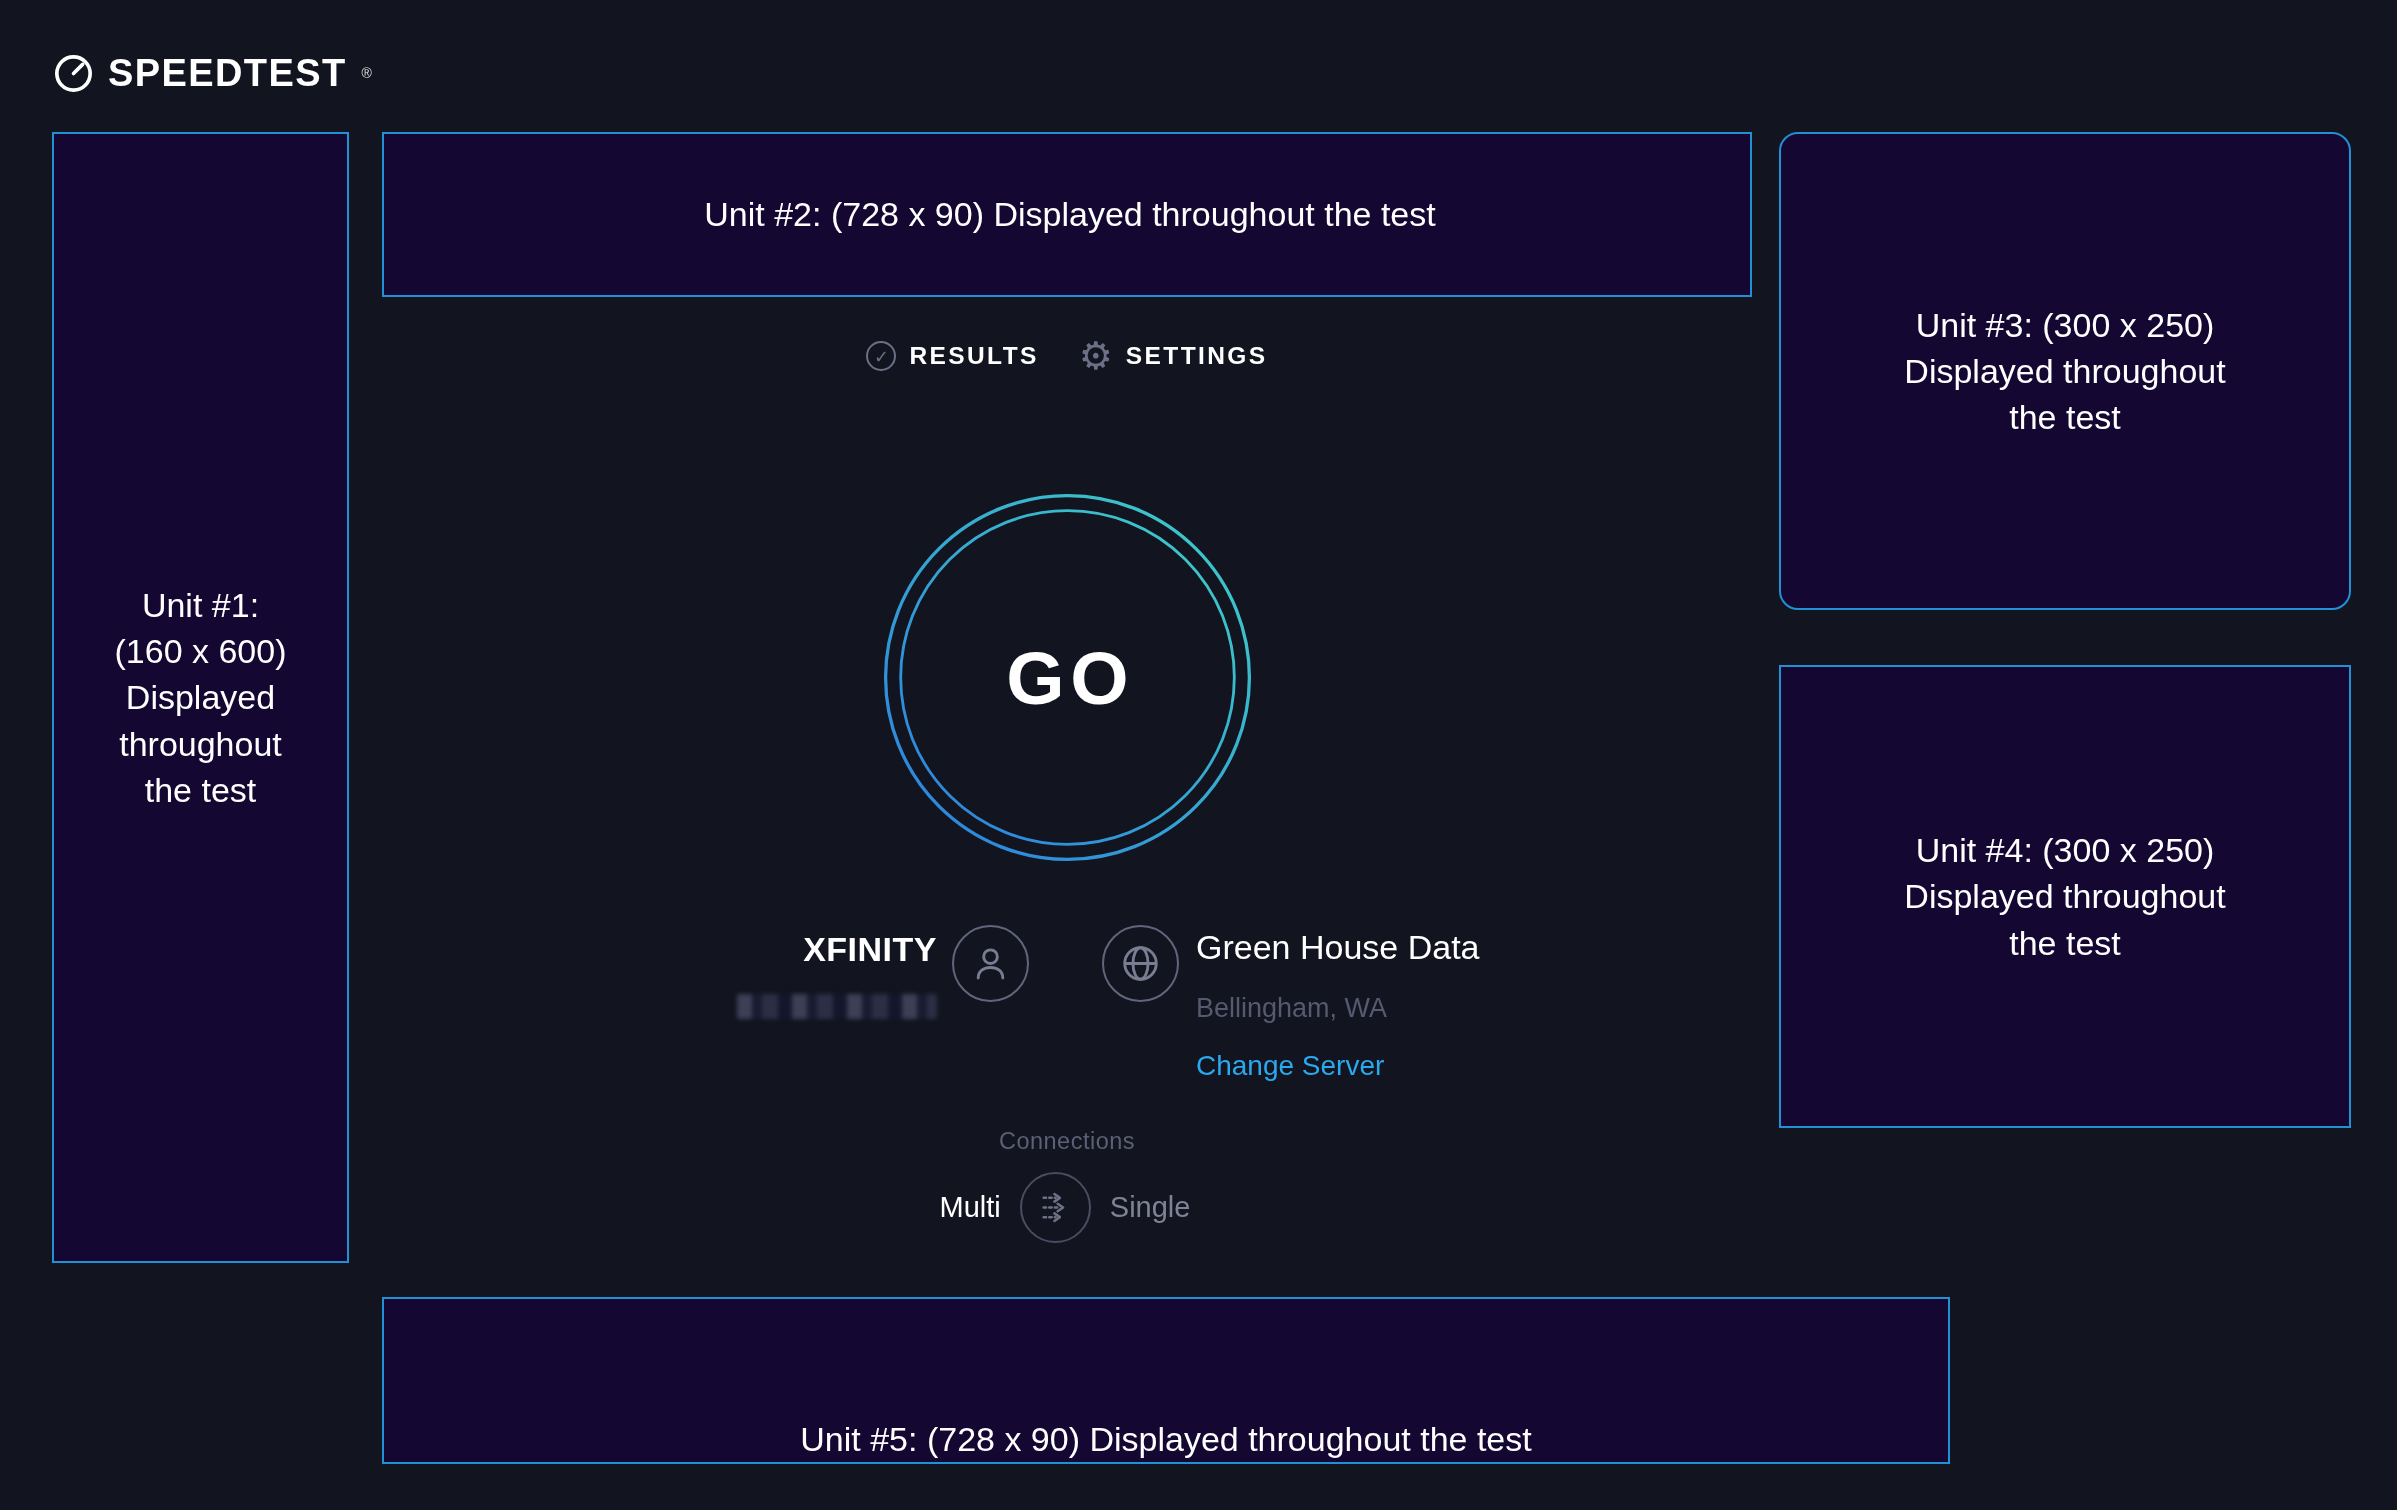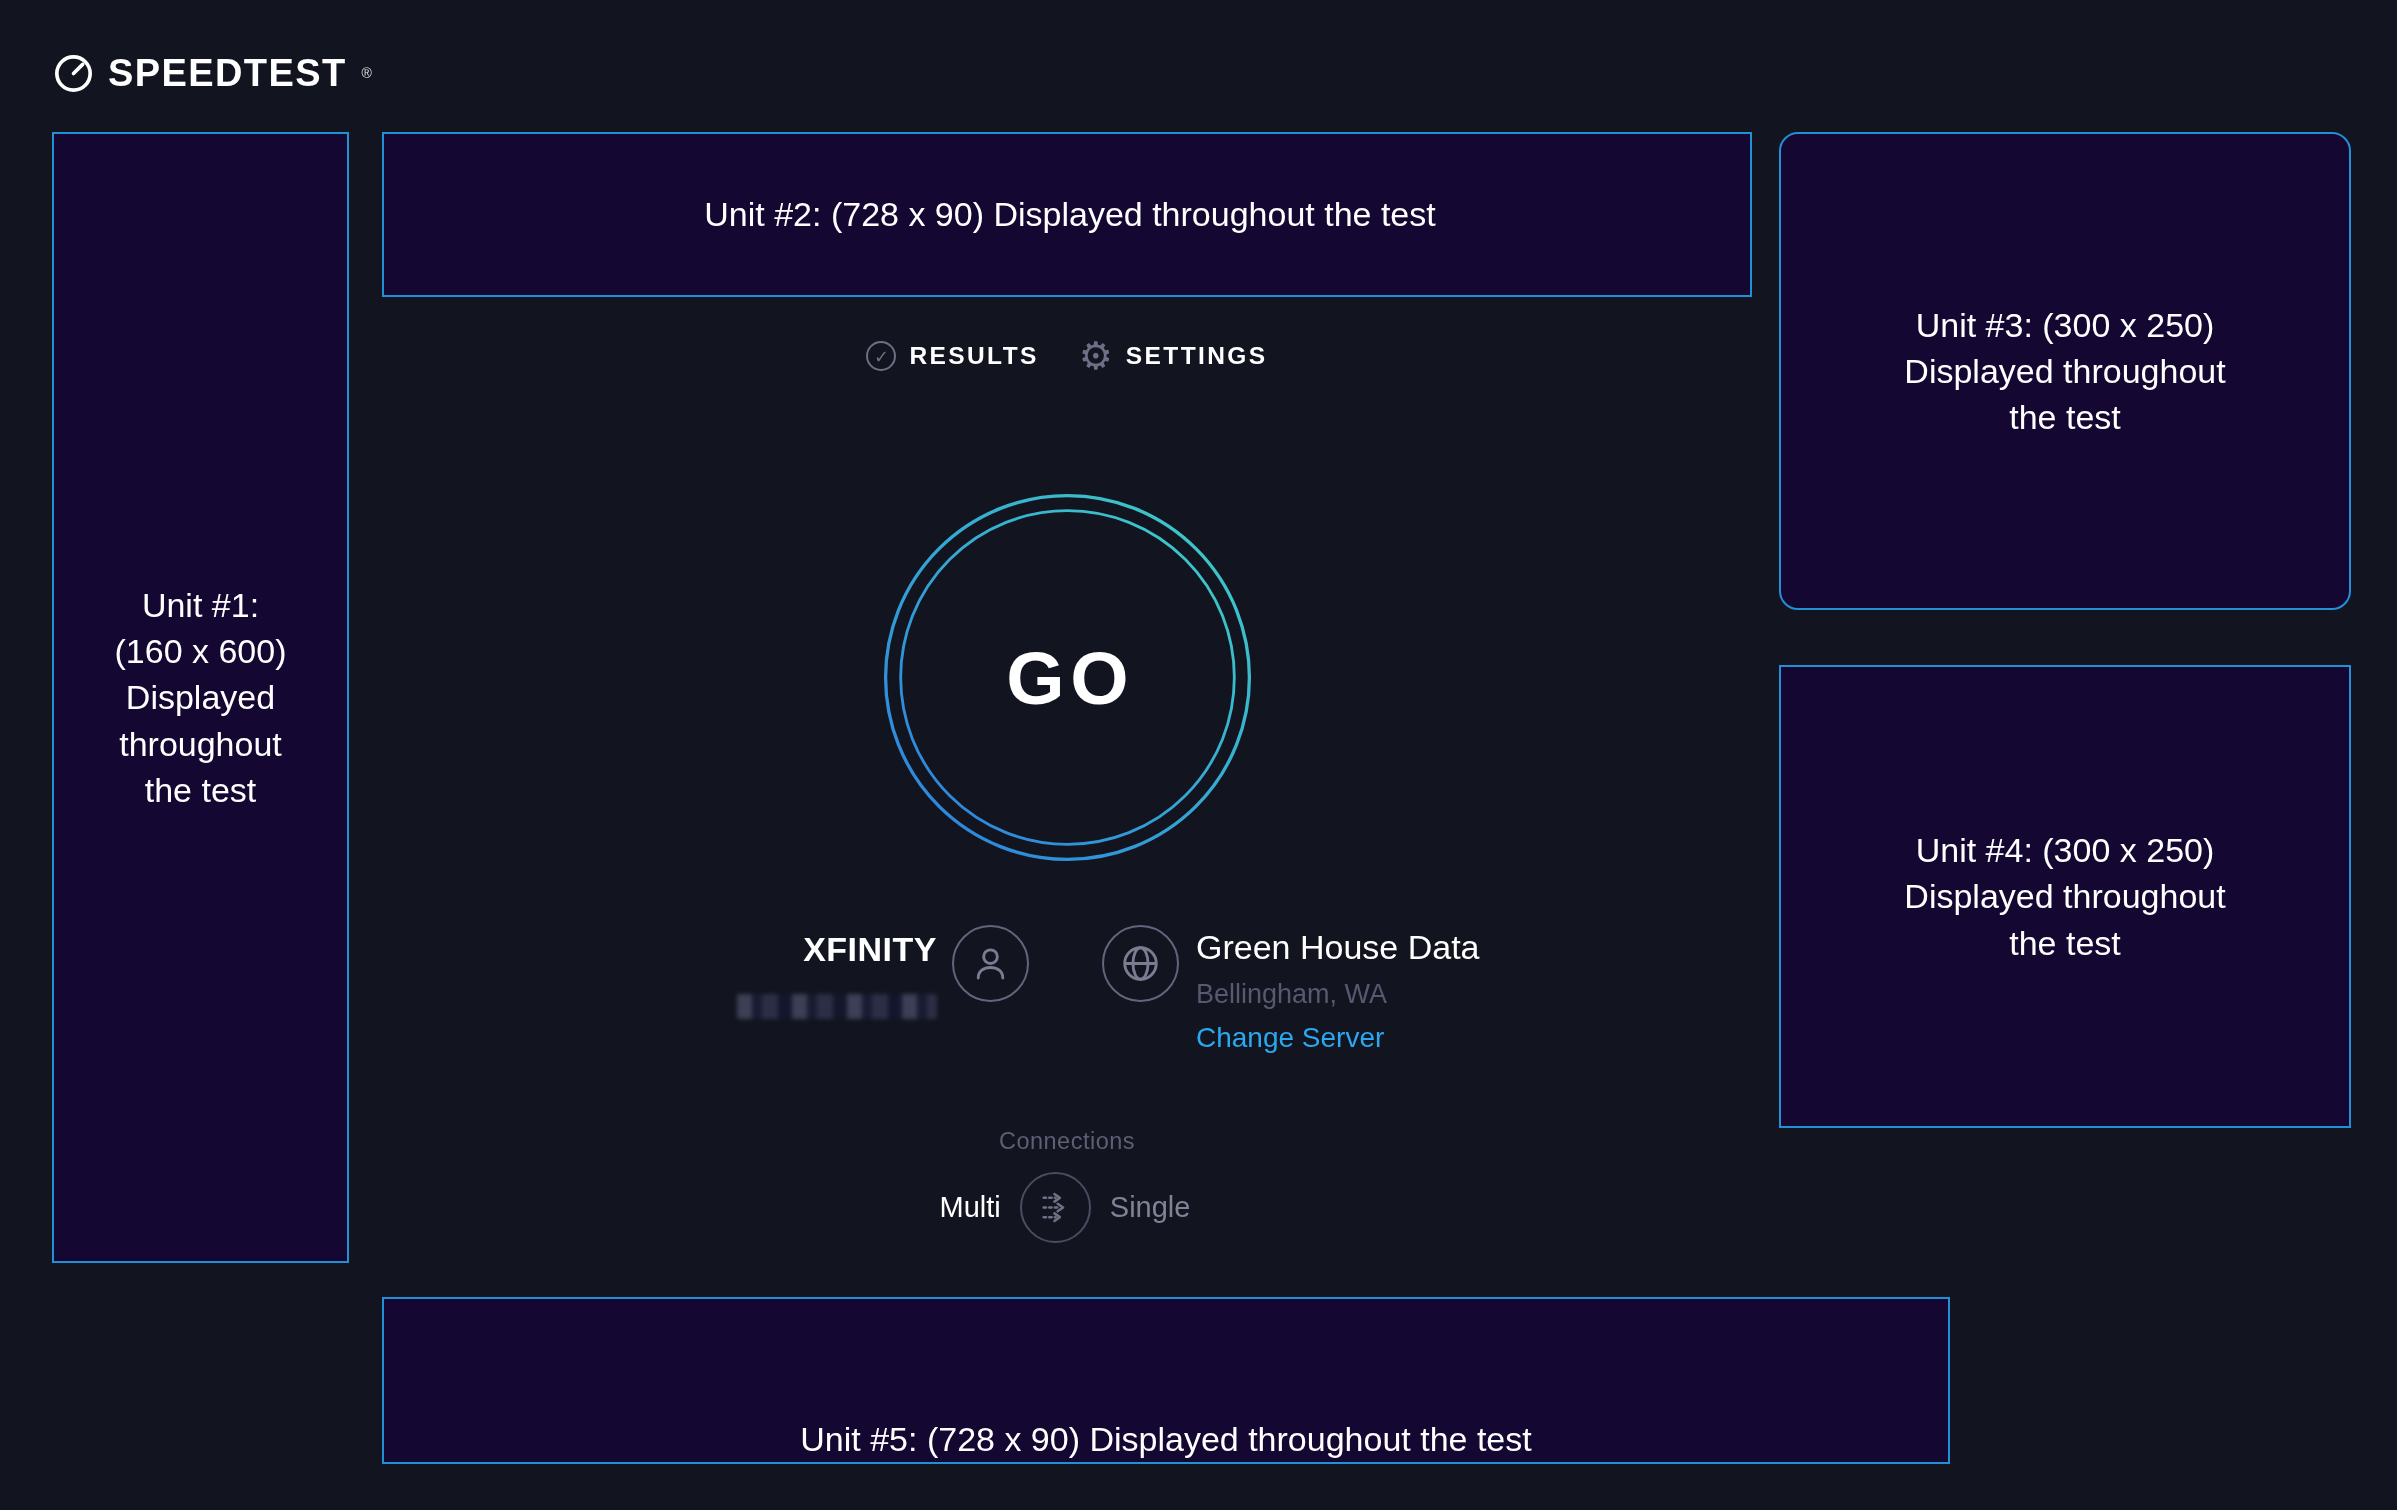--- a/index.html
+++ b/index.html
@@ -47,21 +47,21 @@
   
   .isp-name{position:absolute;left:659px;top:930px;width:278px;text-align:right;
             font-size:34px;font-weight:700;letter-spacing:0.5px;}
   .isp-redacted{position:absolute;left:737px;top:994px;width:200px;height:24.5px;border-radius:2.8px;
             background:repeating-linear-gradient(90deg,#3c3f55 0 15px,#191b30 15px 24.5px,
                        #2c2e46 24.5px 41px,#14162b 41px 55px);filter:blur(1.9px);}
   .icon-circle{position:absolute;width:77px;height:77px;border:2.8px solid #62657c;border-radius:50%;
             box-sizing:border-box;display:flex;align-items:center;justify-content:center;}
   .isp-icon{left:952px;top:925px;}
   .server-icon{left:1102px;top:925px;}
-  .server-block{position:absolute;left:1196px;top:928px;display:flex;flex-direction:column;gap:12px;}
+  .server-block{position:absolute;left:1196px;top:928px;display:flex;flex-direction:column;gap:26px;}
   .server-name{font-size:34px;color:#fff;}
   .server-loc{font-size:27px;color:#565970;}
   .server-change{font-size:28px;color:#2aa8f0;cursor:pointer;}
 
   
   .conn-label{position:absolute;left:382px;top:1128px;width:1370px;text-align:center;
               font-size:23.5px;color:#5c5f75;letter-spacing:0.5px;}
   .conn-row{position:absolute;left:380px;top:1172px;width:1370px;display:flex;
             align-items:center;justify-content:center;gap:19px;}
   .conn-multi{font-size:29px;color:#fff;cursor:pointer;}

